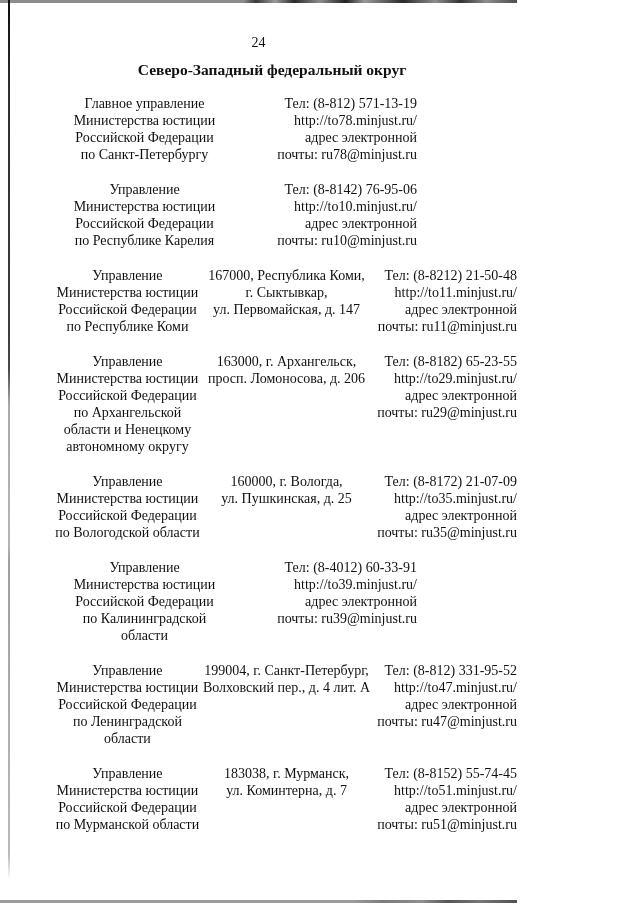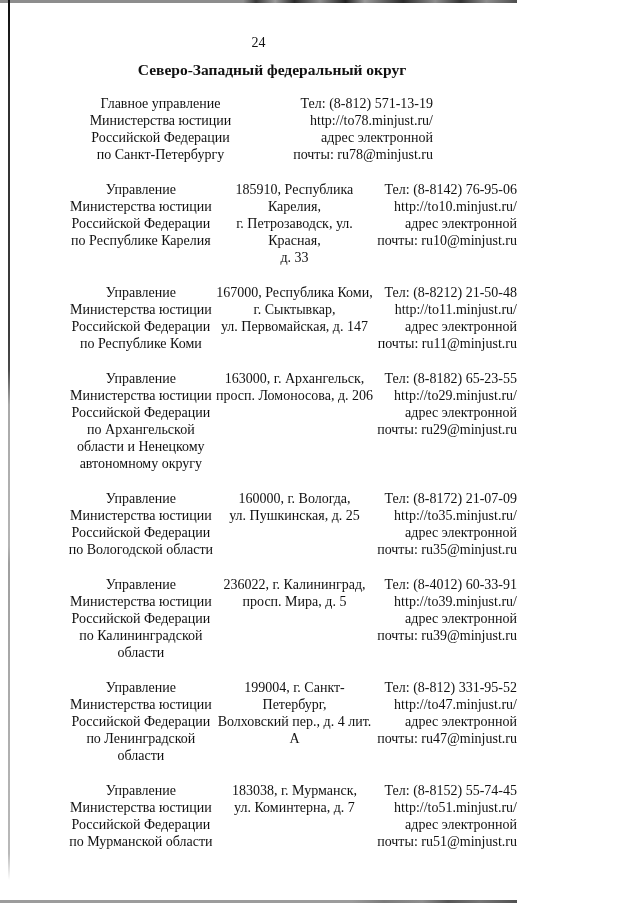--- a/index.html
+++ b/index.html
@@ -50,21 +50,21 @@
     text-align: center;
     font-weight: bold;
     font-size: 15.5px;
     line-height: 19px;
     margin-bottom: 16px;
     padding-left: 27px;
   }
   .row {
     display: flex;
     align-items: flex-start;
-    padding-left: 68px;
+    padding-left: 52px;
     margin-bottom: 18px;
   }
   .cell {
     font-size: 14px;
     line-height: 17px;
     text-align: center;
     white-space: pre-line;
   }
   .cell.name    { width: 185px; }
   .cell.address { width: 205px; }
@@ -92,23 +92,20 @@
 http://to78.minjust.ru/
 адрес электронной
 почты: ru78@minjust.ru</div>
     </div>
 
     <div class="row">
       <div class="cell name">Управление
 Министерства юстиции
 Российской Федерации
 по Республике Карелия</div>
-      <div class="cell address">185910, Республика Карелия,
-г. Петрозаводск, ул. Красная,
-д. 33</div>
       <div class="cell contacts">Тел: (8-8142) 76-95-06
 http://to10.minjust.ru/
 адрес электронной
 почты: ru10@minjust.ru</div>
     </div>
 
     <div class="row">
       <div class="cell name">Управление
 Министерства юстиции
 Российской Федерации
@@ -149,22 +146,20 @@
 адрес электронной
 почты: ru35@minjust.ru</div>
     </div>
 
     <div class="row">
       <div class="cell name">Управление
 Министерства юстиции
 Российской Федерации
 по Калининградской
 области</div>
-      <div class="cell address">236022, г. Калининград,
-просп. Мира, д. 5</div>
       <div class="cell contacts">Тел: (8-4012) 60-33-91
 http://to39.minjust.ru/
 адрес электронной
 почты: ru39@minjust.ru</div>
     </div>
 
     <div class="row">
       <div class="cell name">Управление
 Министерства юстиции
 Российской Федерации

